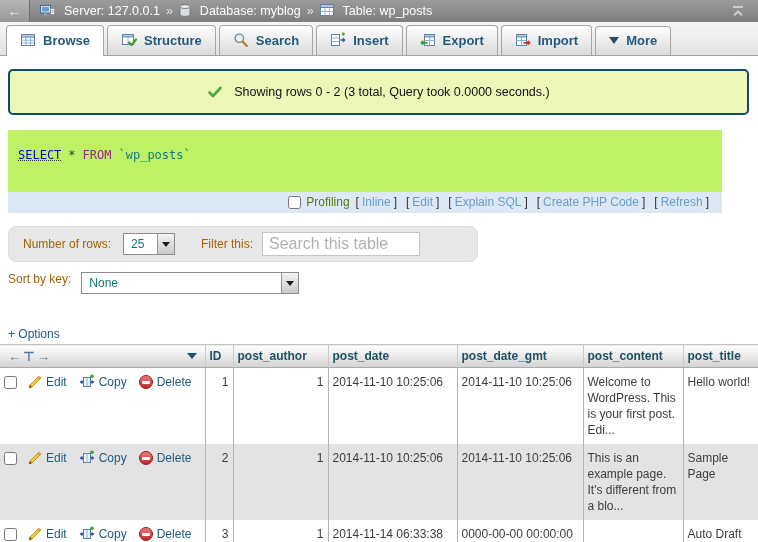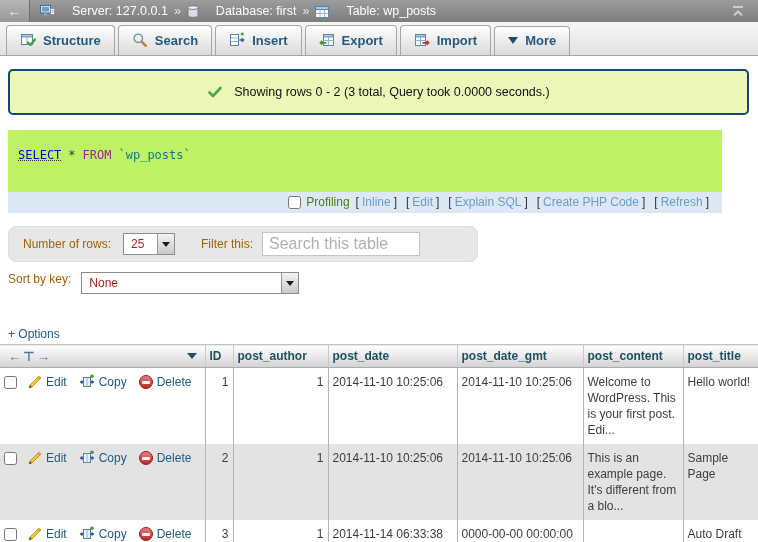--- a/index.html
+++ b/index.html
@@ -4,21 +4,21 @@
 <style>
   * { margin:0; padding:0; box-sizing:border-box; }
   html,body { width:758px; height:542px; overflow:hidden; background:#fff;
     font-family:"Liberation Sans","DejaVu Sans",sans-serif; font-size:12px; color:#222; }
 
   
   .topbar { height:22px; background:linear-gradient(#9c9c9c,#7d7d7d); display:flex; align-items:stretch; position:relative; }
   .backbox { width:30px; background:linear-gradient(#b7b7b7,#989898); border-right:1px solid #6f6f6f;
     display:flex; align-items:center; justify-content:center; color:#f3f3f3; font-size:14px; cursor:pointer; }
   .crumbs { display:flex; align-items:center; gap:6px; padding-left:10px; color:#fff; font-size:12.5px; }
-  .crumb { display:flex; align-items:flex-end; gap:17px; cursor:pointer; }
+  .crumb { display:flex; align-items:flex-start; gap:9px; cursor:pointer; }
   .crumb-sep { color:#e8e8e8; }
   .collapse-btn { position:absolute; right:12px; top:4px; cursor:pointer; }
 
   
   .tabbar { height:34px; background:linear-gradient(#f7f7f7,#e2e2e2); border-bottom:1px solid #a5a5a5;
     display:flex; align-items:flex-end; padding-left:6px; }
   .tab { display:flex; align-items:center; gap:7px; padding:6px 13px 7px; margin-right:3px;
     border:1px solid #a5a5a5; border-bottom:none; border-radius:4px 4px 0 0;
     background:linear-gradient(#ffffff,#dadada); cursor:pointer; }
   .tab.active { background:#fff; margin-bottom:-1px; padding-bottom:8px; }
@@ -42,21 +42,21 @@
   .prof-label { color:#4d7c0f; margin-right:0; }
   .plgroup { display:flex; align-items:center; margin-left:3px; }
   .bracket { color:#333; margin:0 3px; }
   .plink { color:#6b9dc7; cursor:pointer; text-decoration:none; }
 
   
   .rowsbar { margin:13px 0 0 8px; width:470px; height:36px; background:#e7e7e7; border:1px solid #dedede;
     border-radius:8px; display:flex; align-items:center; padding:0 14px; }
   .ctl-label { color:#a16207; }
   .fsel { display:inline-flex; height:22px; border:1px solid #8c8c8c; background:#fff; align-items:stretch; cursor:pointer; }
-  .fsel-val { padding:0 7px; line-height:20px; flex:1; color:#b91c1c; }
+  .fsel-val { padding:0 7px; line-height:20px; flex:1; color:#0f766e; }
   .fsel-btn { width:17px; background:linear-gradient(#f4f4f4,#c9c9c9); border-left:1px solid #979797;
     display:flex; align-items:center; justify-content:center; }
   .fsel-caret { width:0; height:0; border-left:4px solid transparent; border-right:4px solid transparent; border-top:5px solid #1c1c1c; }
   .w52 { width:52px; margin-left:12px; }
   .w218 { width:218px; margin-left:10px; }
   .filter-label { margin-left:26px; margin-right:9px; }
   .filter-input { width:158px; height:24px; border:1px solid #c5c5c5; padding:0 6px; font-size:16px; font-family:inherit; color:#333; }
   .filter-input::placeholder { color:#b0b0b0; }
   .sortrow { margin:10px 0 12px 8px; display:flex; align-items:flex-start; }
   .options-link { display:inline-block; margin:21px 0 0 8px; color:#235a81; cursor:pointer; }
@@ -110,21 +110,21 @@
       <span>Server: 127.0.0.1</span>
     </span>
     <span class="crumb-sep">»</span>
     <span class="crumb">
       <span class="icn">
         <svg width="12" height="13" viewBox="0 0 12 13">
             <path d="M1 2.6 V10.4 C1 11.5 3.2 12.4 6 12.4 C8.8 12.4 11 11.5 11 10.4 V2.6" fill="#d9dde1" stroke="#70757c" stroke-width="0.9"></path>
             <ellipse cx="6" cy="2.6" rx="5" ry="1.9" fill="#eceef0" stroke="#70757c" stroke-width="0.9"></ellipse>
           </svg>
       </span>
-      <span>Database: first</span>
+      <span>Database: myblog</span>
     </span>
     <span class="crumb-sep">»</span>
     <span class="crumb">
       <span class="icn">
         <svg width="14" height="12" viewBox="0 0 14 12">
             <rect x="0.5" y="0.5" width="13" height="11" fill="#fff" stroke="#5c82a8"></rect>
             <rect x="0.5" y="0.5" width="13" height="3" fill="#a8c6e0" stroke="#5c82a8"></rect>
             <line x1="5" y1="3.5" x2="5" y2="11.5" stroke="#9bb3c9"></line>
             <line x1="9.5" y1="3.5" x2="9.5" y2="11.5" stroke="#9bb3c9"></line>
             <line x1="0.5" y1="7.5" x2="13.5" y2="7.5" stroke="#9bb3c9"></line>
@@ -136,20 +136,33 @@
   <span class="collapse-btn">
     <svg width="16" height="14" viewBox="0 0 16 14">
         <line x1="3" y1="3" x2="13" y2="3" stroke="#cdcdcd" stroke-width="2"></line>
         <path d="M4 11.5 L8 7.5 L12 11.5" fill="none" stroke="#cdcdcd" stroke-width="2"></path>
       </svg>
   </span>
 </div>
 
 
 <div class="tabbar">
+  <div class="tab active">
+    <span class="icn">
+      <svg width="16" height="16" viewBox="0 0 16 16">
+          <rect x="1.5" y="2.5" width="13" height="11" fill="#fff" stroke="#5c82a8"></rect>
+          <rect x="1.5" y="2.5" width="13" height="2.6" fill="#b3cde4" stroke="#5c82a8"></rect>
+          <line x1="6" y1="5" x2="6" y2="13.5" stroke="#8fb0cc"></line>
+          <line x1="10.5" y1="5" x2="10.5" y2="13.5" stroke="#8fb0cc"></line>
+          <line x1="1.5" y1="8.2" x2="14.5" y2="8.2" stroke="#8fb0cc"></line>
+          <line x1="1.5" y1="10.9" x2="14.5" y2="10.9" stroke="#8fb0cc"></line>
+        </svg>
+    </span>
+    <span class="tlabel">Browse</span>
+  </div>
   <div class="tab">
     <span class="icn">
       <svg width="16" height="16" viewBox="0 0 16 16">
           <rect x="1.5" y="2.5" width="11" height="10" fill="#fff" stroke="#5c82a8"></rect>
           <rect x="1.5" y="2.5" width="11" height="2.4" fill="#b3cde4" stroke="#5c82a8"></rect>
           <line x1="7" y1="5" x2="7" y2="12.5" stroke="#8fb0cc"></line>
           <path d="M8 10.5 L10.5 13 L15 7.5" fill="none" stroke="#3f9c35" stroke-width="2.2" stroke-linecap="round" stroke-linejoin="round"></path>
         </svg>
     </span>
     <span class="tlabel">Structure</span>

